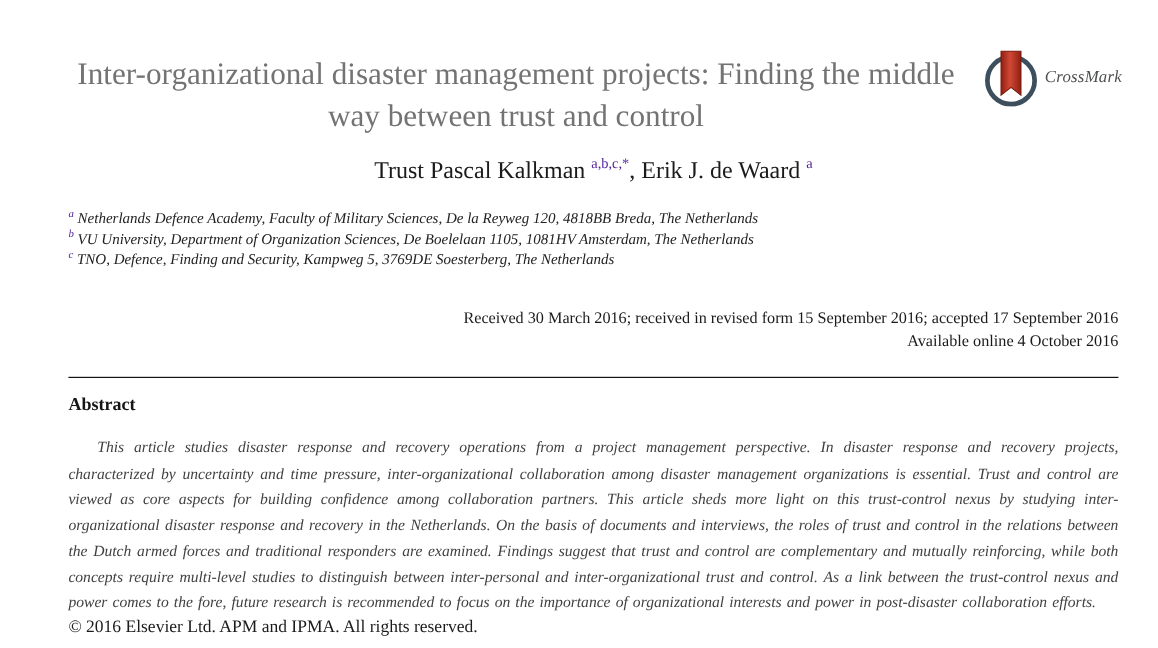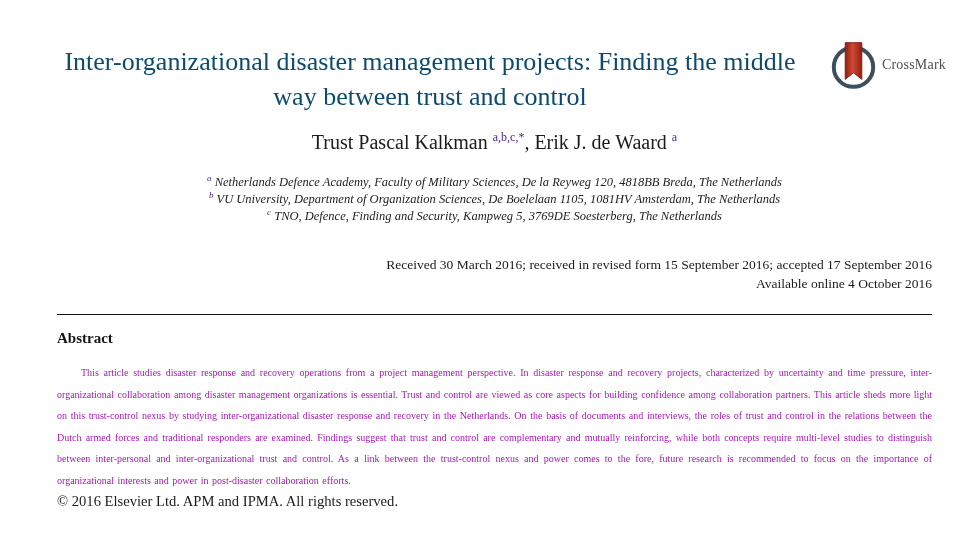--- a/index.html
+++ b/index.html
@@ -16,37 +16,37 @@
   .content {
     padding: 0 33px 0 57px; 
   }
   .title {
     width: 746px;            
     margin-top: 44px;
     text-align: center;
     font-size: 26px;
     line-height: 35px;
     font-weight: normal;
-    color: #0c4a6e;
+    color: #737373;
   }
   .authors {
     margin-top: 17px;
     text-align: center;
     font-size: 20px;
     color: #1b1b1b;
   }
   sup.aff {
     font-size: 12px;
     color: #4c1d95;
     vertical-align: super;
     line-height: 0;
   }
   .affiliations {
     margin-top: 20px;
-    text-align: center;
+    text-align: left;
     font-style: italic;
     font-size: 12.5px;
     line-height: 17px;
     color: #222222;
   }
   .affiliations sup.aff { font-size: 9px; }
   .history {
     margin-top: 30px;
     text-align: right;
     font-size: 13.5px;
@@ -60,40 +60,42 @@
     width: 100%;
   }
   .abstract-heading {
     margin-top: 15px;
     font-size: 15px;
     font-weight: bold;
     color: #151515;
   }
   .abstract-body {
     margin-top: 15px;
-    font-size: 10px;
+    font-size: 13px;
     line-height: 21.5px;
     text-align: justify;
     text-indent: 24px;
     word-spacing: 1px;
-    color: #a21caf;
+    color: #404040;
+    font-style: italic;
   }
   .copyright {
     font-size: 14.6px;
     line-height: 21.5px;
     color: #1b1b1b;
   }
   .crossmark-badge {
     position: absolute;
     top: 40px;
-    right: 19px;
+    right: 30px;
     display: flex;
     align-items: center;
     gap: 4px;
     cursor: pointer;
+    font-style: italic;
   }
   .crossmark-label {
     font-family: "Liberation Serif", serif;
     font-size: 14px;
     color: #4f5052;
     letter-spacing: 0.2px;
   }
 </style>
 </head>
 <body>

